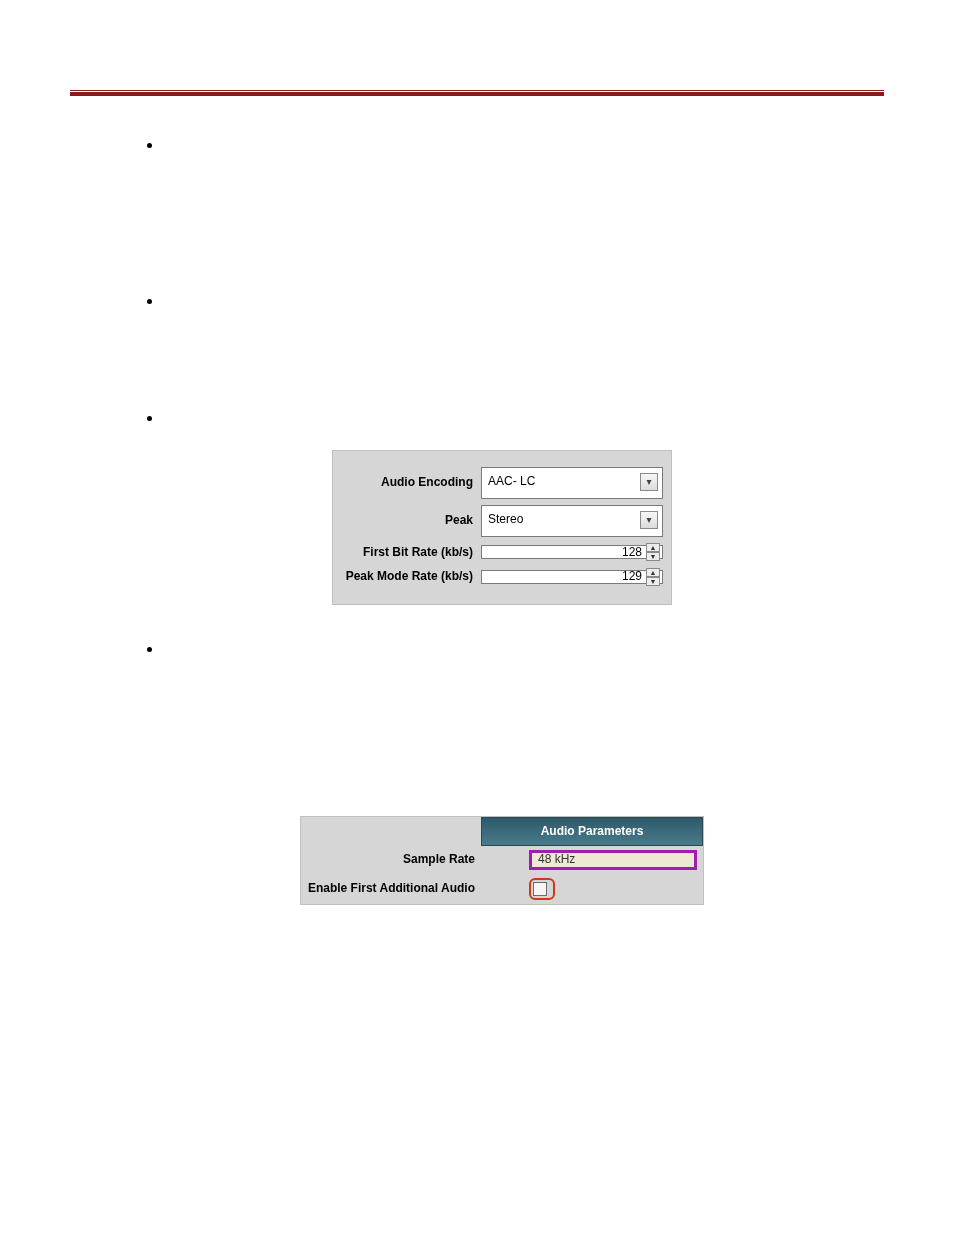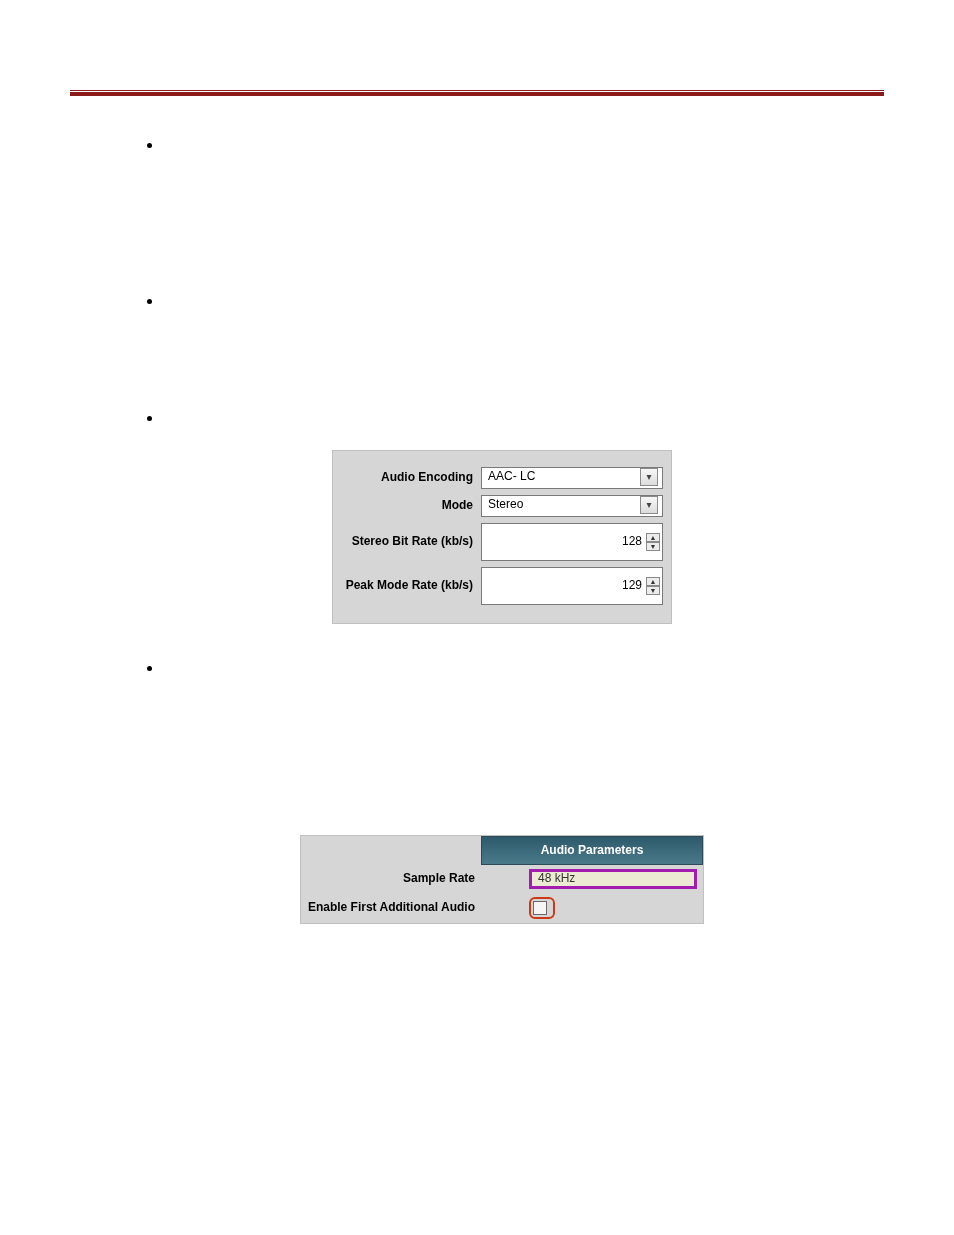--- a/index.html
+++ b/index.html
@@ -61,42 +61,42 @@
     text-align: right;
     font-weight: bold;
     padding-right: 8px;
   }
   .row1 .ctrl {
     flex: 1 1 auto;
     display: flex;
   }
   .combo {
     flex: 1 1 auto;
-    height: 22px;
+    height: 32px;
     border: 1px solid #7a7a7a;
     background: #ffffff;
     display: flex;
     align-items: center;
     justify-content: space-between;
     padding: 0 4px 2px 6px;
   }
   .combo .chev {
     width: 18px;
     height: 18px;
     border: 1px solid #8a8a8a;
     display: flex;
     align-items: center;
     justify-content: center;
     background: linear-gradient(#f7f7f7,#dcdcdc);
     font-size: 10px;
     color: #444;
   }
   .spinbox {
     flex: 1 1 auto;
-    height: 38px;
+    height: 14px;
     border: 1px solid #7a7a7a;
     background: #ffffff;
     display: flex;
     align-items: center;
     justify-content: flex-end;
     padding: 0 2px 0 6px;
   }
   .spinbox .val { padding-right: 2px; }
   .spinner {
     display: flex;
@@ -206,31 +206,31 @@
             <div class="lbl">Audio Encoding</div>
             <div class="ctrl">
               <div class="combo">
                 <span>AAC- LC</span>
                 <span class="chev">▾</span>
               </div>
             </div>
           </div>
 
           <div class="row1">
-            <div class="lbl">Mode</div>
+            <div class="lbl">Peak</div>
             <div class="ctrl">
               <div class="combo">
                 <span>Stereo</span>
                 <span class="chev">▾</span>
               </div>
             </div>
           </div>
 
           <div class="row1">
-            <div class="lbl">Stereo Bit Rate (kb/s)</div>
+            <div class="lbl">First Bit Rate (kb/s)</div>
             <div class="ctrl">
               <div class="spinbox">
                 <span class="val">128</span>
                 <div class="spinner">
                   <div>▲</div>
                   <div>▼</div>
                 </div>
               </div>
             </div>
           </div>

